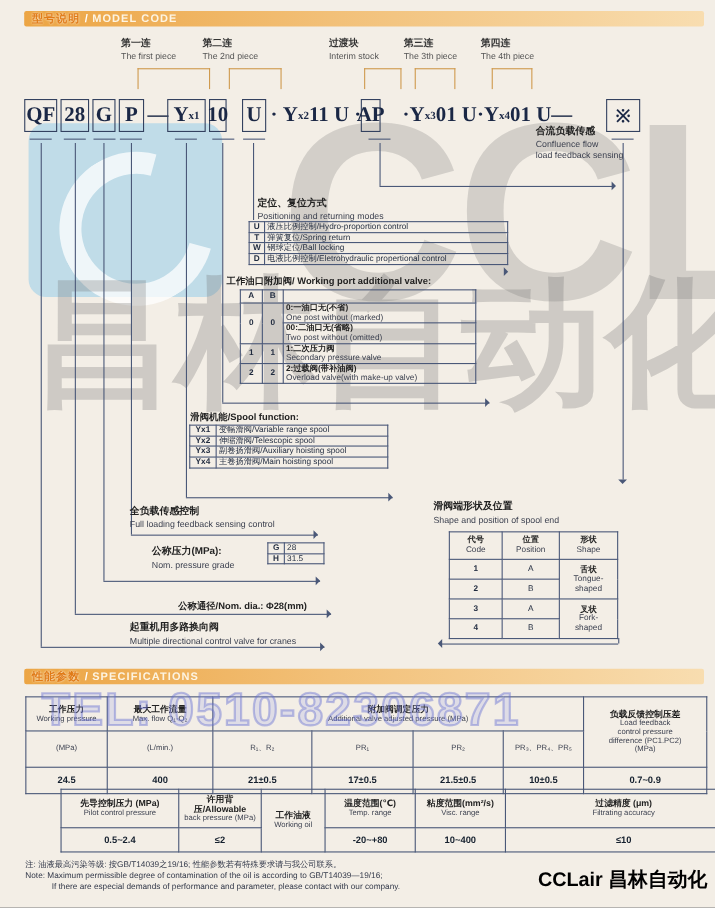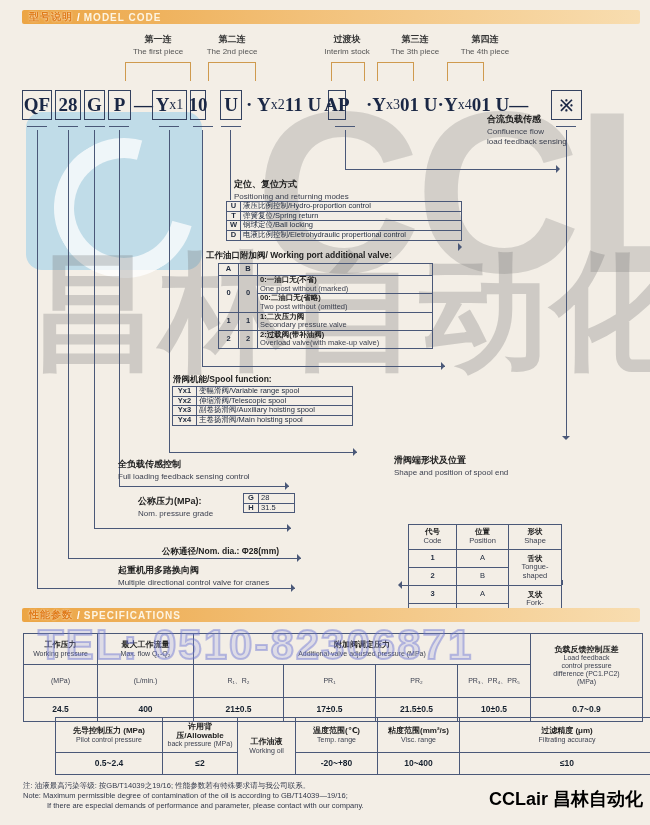--- a/index.html
+++ b/index.html
@@ -17,32 +17,32 @@
   .wm-blue{position:absolute;z-index:3;font-size:42px;font-weight:bold;white-space:nowrap;line-height:1;
            color:rgba(150,158,230,.22);-webkit-text-stroke:2px rgba(100,110,210,.42);letter-spacing:2px;pointer-events:none;}
   
   .banner{position:absolute;left:22px;width:618px;height:14px;z-index:2;border-radius:2px;
           background:linear-gradient(90deg,#eca544,#f2c078 45%,#f8ddb0);display:flex;align-items:center;
           padding-left:7px;box-sizing:border-box;}
   .bzh{font-size:10px;font-weight:bold;color:#e07b18;text-shadow:0 0 2px rgba(255,255,255,.95);letter-spacing:1px;}
   .bsep{font-size:10px;font-weight:bold;color:#fff;margin:0 4px;}
   .ben{font-size:10px;font-weight:bold;color:#fdf4e2;letter-spacing:1px;}
   
-  .plabel{position:absolute;width:96px;text-align:center;z-index:2;}
+  .plabel{position:absolute;width:96px;text-align:left;z-index:2;}
   .plabel .zh{display:block;font-size:9px;font-weight:bold;color:#333;}
   .plabel .en{display:block;font-size:8px;color:#555;margin-top:1px;}
   .brk{position:absolute;z-index:2;border-top:1px solid #cf9a4e;border-left:1px solid #cf9a4e;
        border-right:1px solid #cf9a4e;height:18px;top:62px;}
   
   .mbox{position:absolute;top:90px;height:30px;z-index:2;border:1.5px solid #33415f;box-sizing:border-box;
         display:flex;align-items:center;justify-content:center;font-family:"Liberation Serif","DejaVu Serif",serif;
         font-size:19px;font-weight:bold;color:#1a2745;}
   .mtext{position:absolute;top:90px;height:30px;z-index:2;display:flex;align-items:center;white-space:nowrap;
          font-family:"Liberation Serif","DejaVu Serif",serif;font-size:19px;font-weight:bold;color:#1a2745;}
-  .mtext sub,.mbox sub{font-size:14px;font-weight:normal;}
+  .mtext sub,.mbox sub{font-size:10px;font-weight:bold;}
   
   .vl{position:absolute;width:1px;background:#4a5878;z-index:2;}
   .hl{position:absolute;height:1px;background:#4a5878;z-index:2;}
   .tick{position:absolute;height:1px;width:20px;background:#4a5878;z-index:2;top:126px;}
   .ar{position:absolute;width:0;height:0;border:4px solid transparent;z-index:2;}
   .ar.r{border-left-color:#4a5878;}
   .ar.l{border-right-color:#4a5878;}
   .ar.d{border-top-color:#4a5878;}
   
   .sec{position:absolute;z-index:2;white-space:nowrap;}
@@ -309,21 +309,21 @@
     <span class="zh">起重机用多路换向阀</span>
     <span class="en">Multiple directional control valve for cranes</span>
   </div>
   <div class="hl" style="left:37px;top:588px;width:258px;"></div>
   <div class="ar r" style="left:291px;top:584px;"></div>
 
   <div class="sec" style="left:394px;top:454px;">
     <span class="zh">滑阀端形状及位置</span>
     <span class="en">Shape and position of spool end</span>
   </div>
-  <table class="t" style="left:408px;top:483px;width:154px;text-align:center;margin-top:41px;">
+  <table class="t" style="left:408px;top:483px;width:154px;text-align:center;">
     <colgroup>
         <col style="width:48px;">
         <col style="width:52px;">
         <col>
       </colgroup>
     <tbody>
         <tr>
       <td style="height:24px;">
             <div class="zh">代号</div>
             <div class="en">Code</div>

